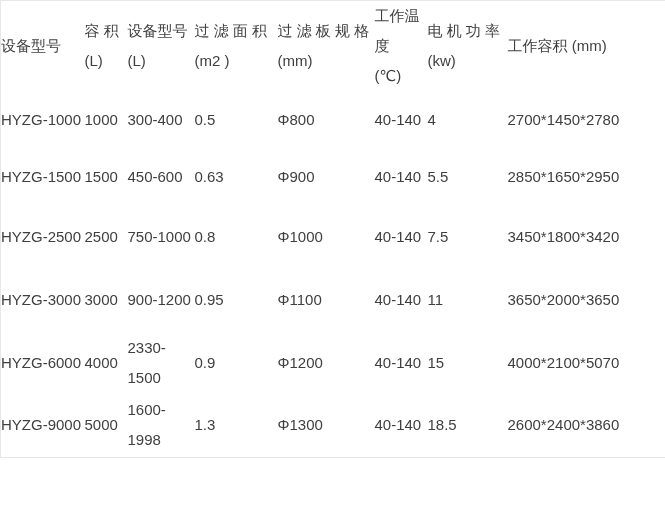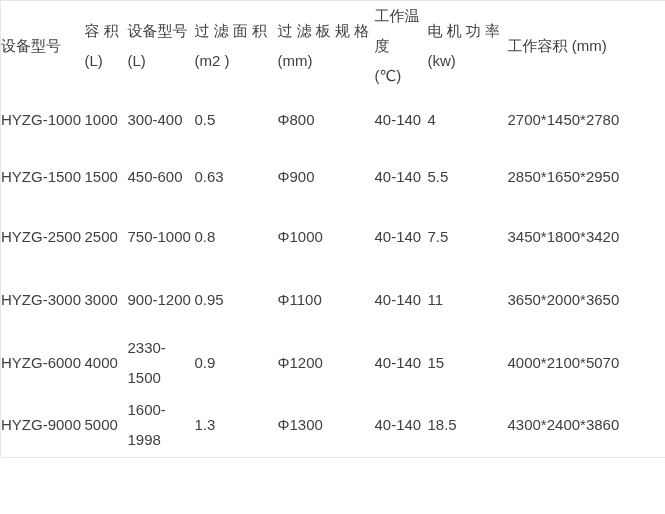--- a/index.html
+++ b/index.html
@@ -122,17 +122,17 @@
         <td class="c8">4000*2100*5070</td>
       </tr>
       <tr class="r-b">
         <td class="c1">HYZG-9000</td>
         <td class="c2">5000</td>
         <td class="c3">1600-1998</td>
         <td class="c4">1.3</td>
         <td class="c5">Φ1300</td>
         <td class="c6">40-140</td>
         <td class="c7">18.5</td>
-        <td class="c8">4300*2400*3860</td>
+        <td class="c8">2600*2400*3860</td>
       </tr>
     </tbody>
   </table>
 </div>
 
 </body></html>

